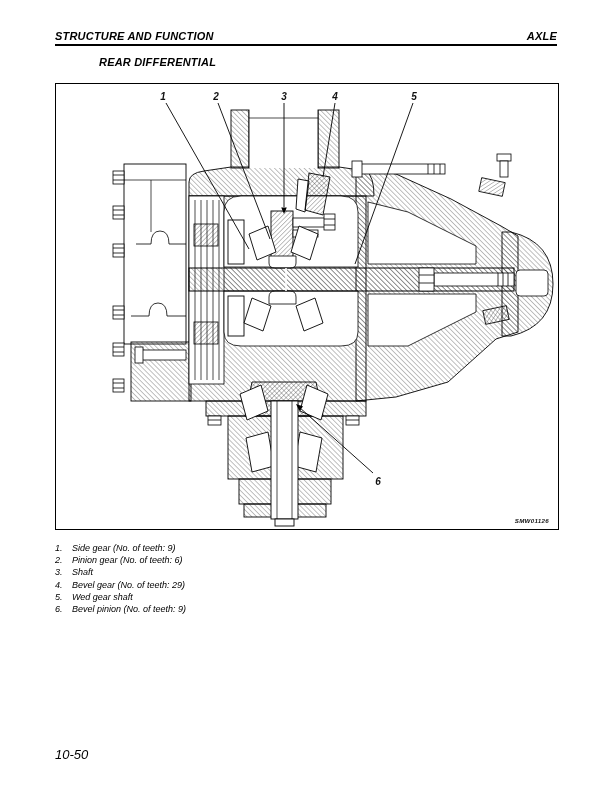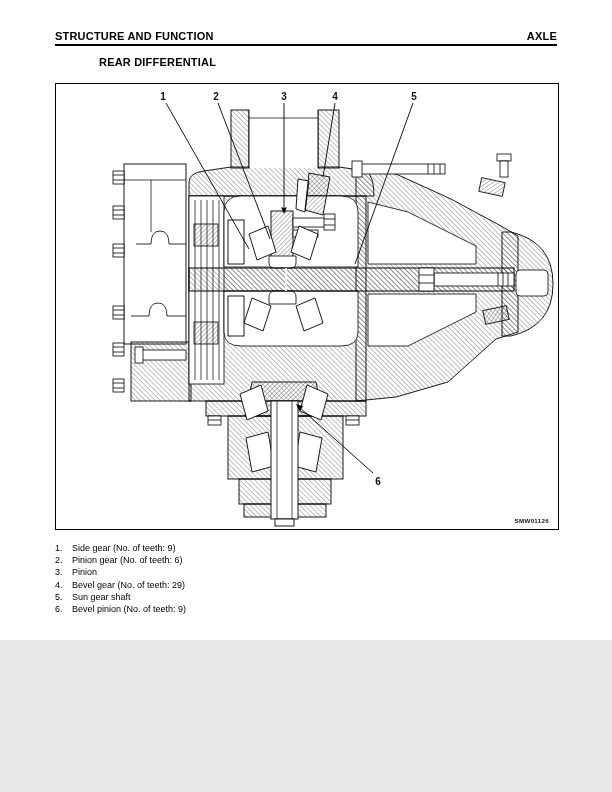--- a/index.html
+++ b/index.html
@@ -1,17 +1,17 @@
 <!DOCTYPE html>
 <html><head>
 <meta charset="utf-8">
 <style>
   html,body{margin:0;padding:0;background:#e8e8e8;}
-  .page{position:relative;width:612px;height:640px;background:#ffffff;
-        font-family:"Liberation Sans", sans-serif;color:#000;overflow:hidden;}
+  .page{position:relative;width:612px;height:792px;background:#ffffff;
+        font-family:"Liberation Sans", sans-serif;color:#000;overflow:hidden;font-style:italic;}
   .hdr{position:absolute;top:30px;left:55px;width:502px;height:14px;
        font-size:11px;font-weight:bold;letter-spacing:.2px;}
   .hdr .left{position:absolute;left:0;top:0;}
   .hdr .right{position:absolute;right:0;top:0;}
   .hdr-rule{position:absolute;top:44px;left:55px;width:502px;height:2px;background:#000;}
   .sec-title{position:absolute;top:56px;left:55px;font-size:11px;font-weight:bold;letter-spacing:.2px;padding-left:44px;}
   .figure-box{position:absolute;top:83px;left:55px;width:502px;height:445px;
               border:1.5px solid #000;box-sizing:content-box;background:#fff;}
   .figure-box svg{display:block;}
   .parts-list{position:absolute;top:542px;left:55px;font-size:9px;line-height:12.2px;}
@@ -238,29 +238,29 @@
     <div class="row">
       <span class="num">1.</span>
       <span>Side gear (No. of teeth: 9)</span>
     </div>
     <div class="row">
       <span class="num">2.</span>
       <span>Pinion gear (No. of teeth: 6)</span>
     </div>
     <div class="row">
       <span class="num">3.</span>
-      <span>Pinion</span>
+      <span>Shaft</span>
     </div>
     <div class="row">
       <span class="num">4.</span>
       <span>Bevel gear (No. of teeth: 29)</span>
     </div>
     <div class="row">
       <span class="num">5.</span>
-      <span>Sun gear shaft</span>
+      <span>Wed gear shaft</span>
     </div>
     <div class="row">
       <span class="num">6.</span>
       <span>Bevel pinion (No. of teeth: 9)</span>
     </div>
   </div>
 
   <div class="page-num">10-50</div>
 </div>
 

